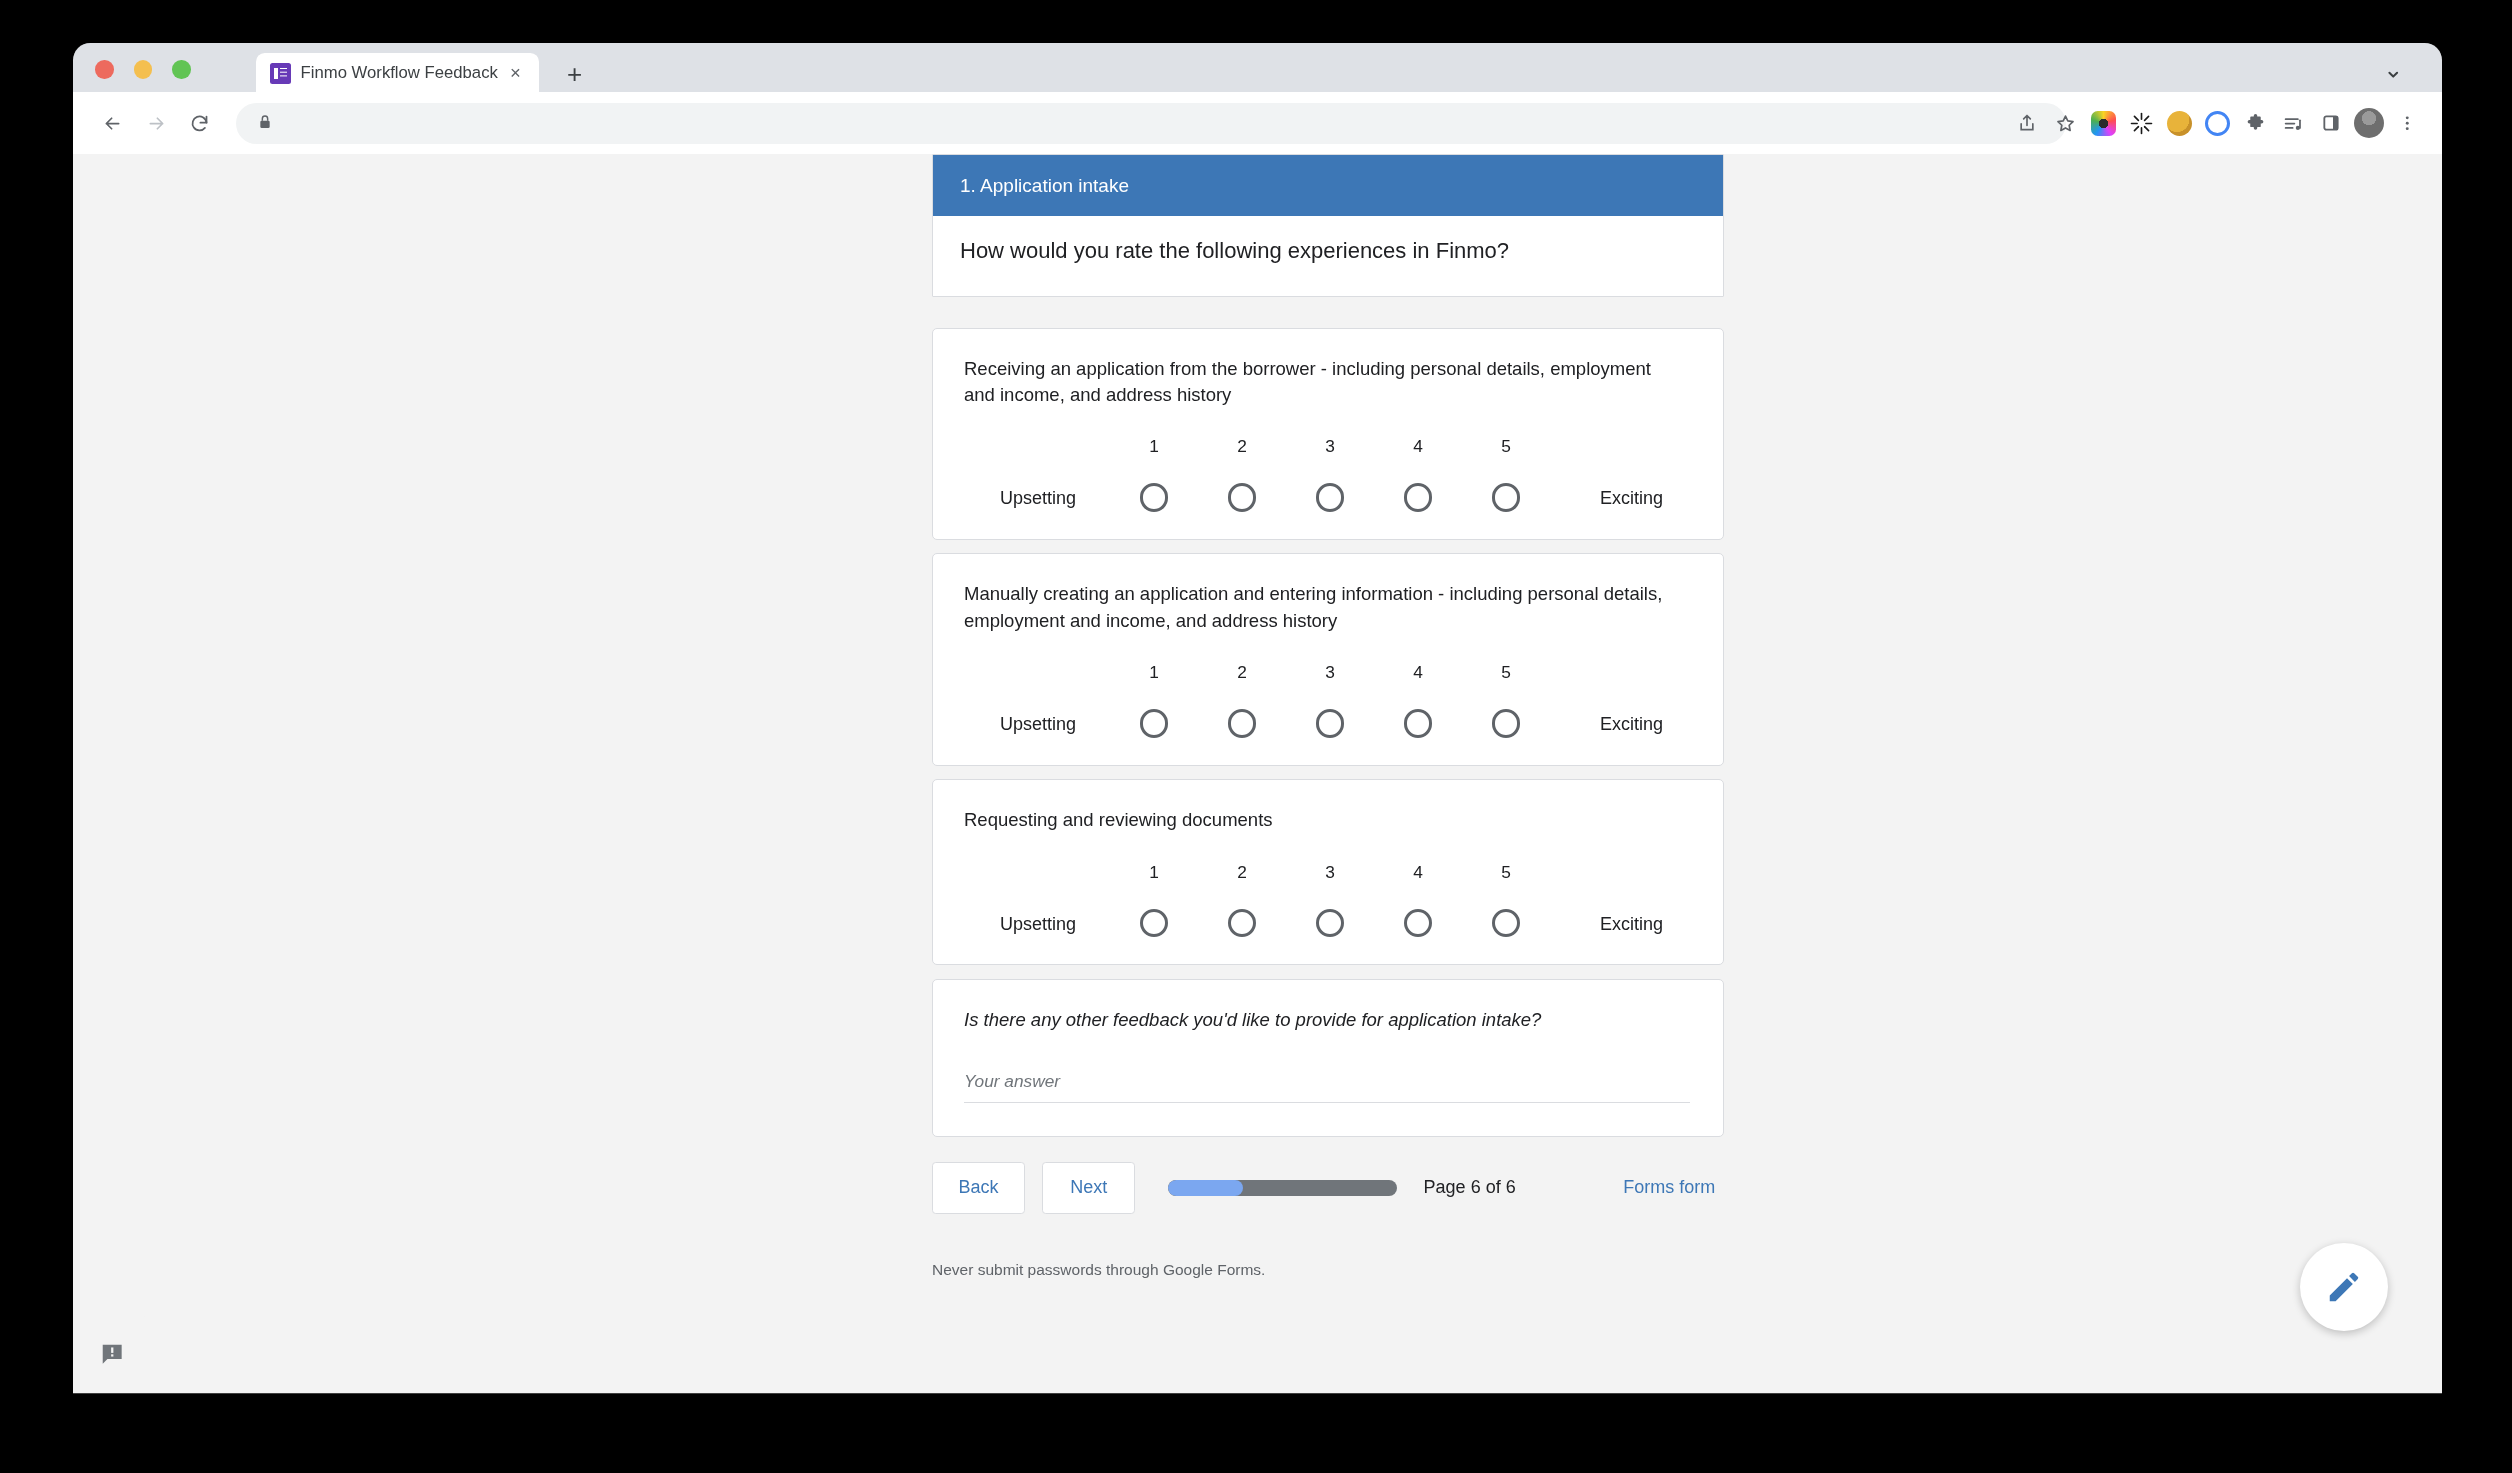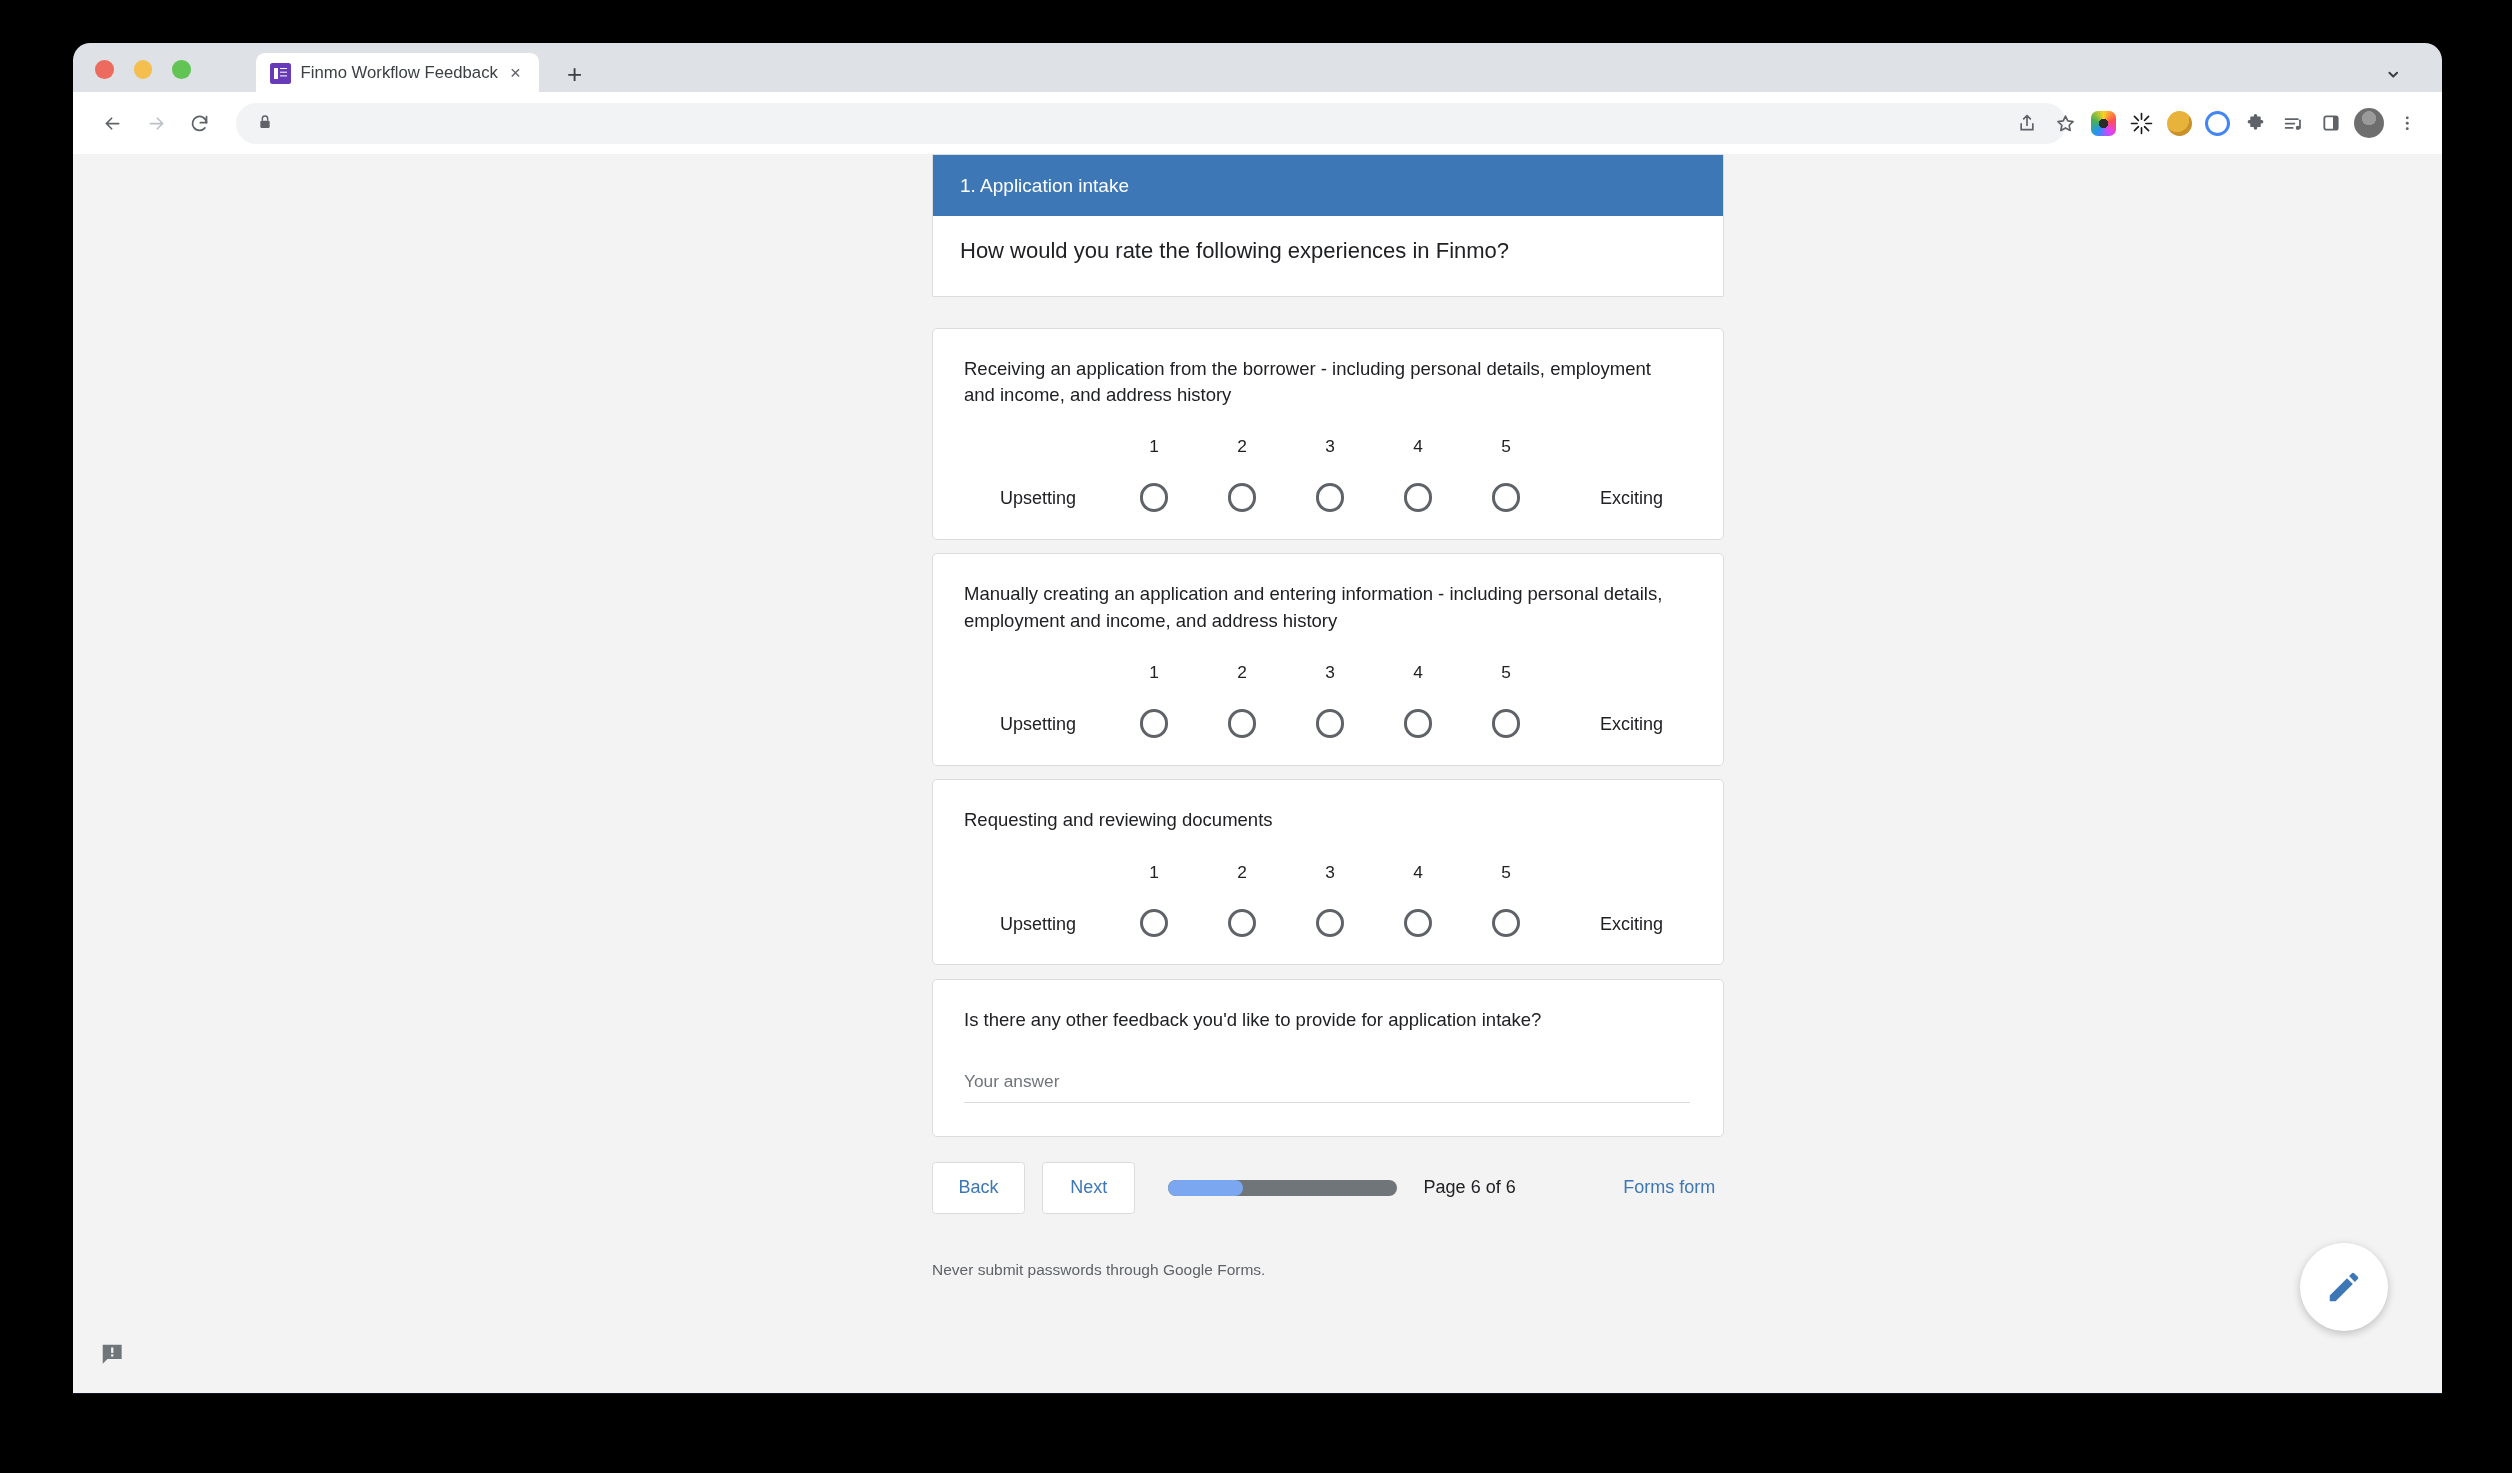--- a/index.html
+++ b/index.html
@@ -8,21 +8,21 @@
     background:#000;
     font-family:"Liberation Sans", sans-serif;
     overflow:hidden;
   }
 
   
   #window {
     position:absolute;
     left:73px; top:43px;
     width:2369px; height:1351px;
-    background:#0f172a;
+    background:#404040;
     border-radius:17.3px 17.3px 0 0;
     overflow:hidden;
     box-shadow:0 6.2px 25px rgba(0,0,0,.5);
   }
 
   
   #tabstrip {
     position:relative;
     height:49px;
     background:#dee1e6;
@@ -207,21 +207,21 @@
   .col-num { font-size:17.3px; color:#202124; }
   .radio {
     margin-top:26px;
     width:28.4px; height:28.4px;
     border:3.1px solid #5f6368;
     border-radius:50%;
     background:#fff;
   }
 
   
-  #text-q { padding:27px 31px 33px 31px; }
+  #text-q { padding:27px 31px 33px 31px;font-style:italic; }
   #text-q .q-title { margin-bottom:38px; }
   .answer-line {
     border-bottom:1.2px solid #dadce0;
     padding-bottom:10px;
     width:726px;
   }
   .answer-ph { font-size:17.3px; color:#70757a; }
 
   
   #footer {

